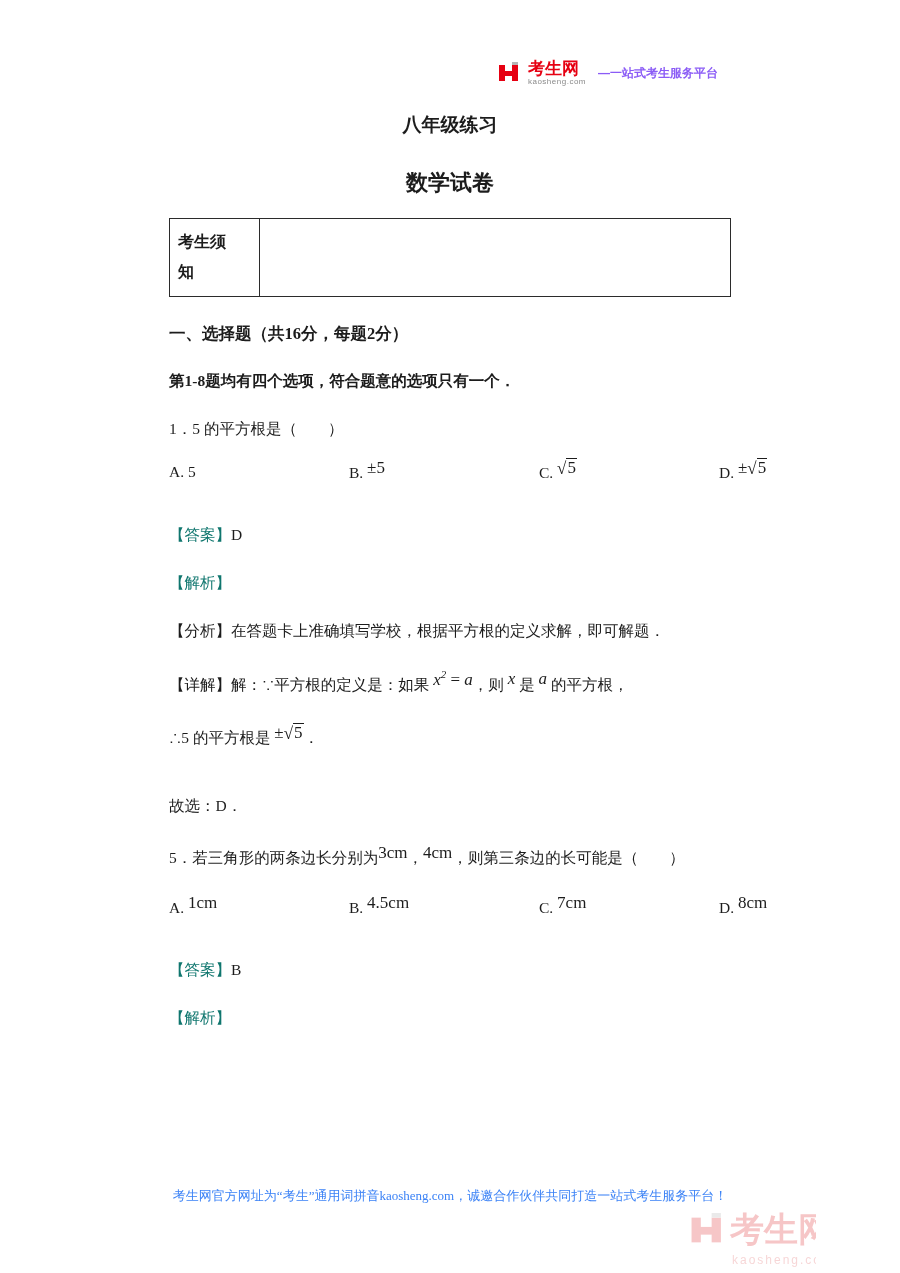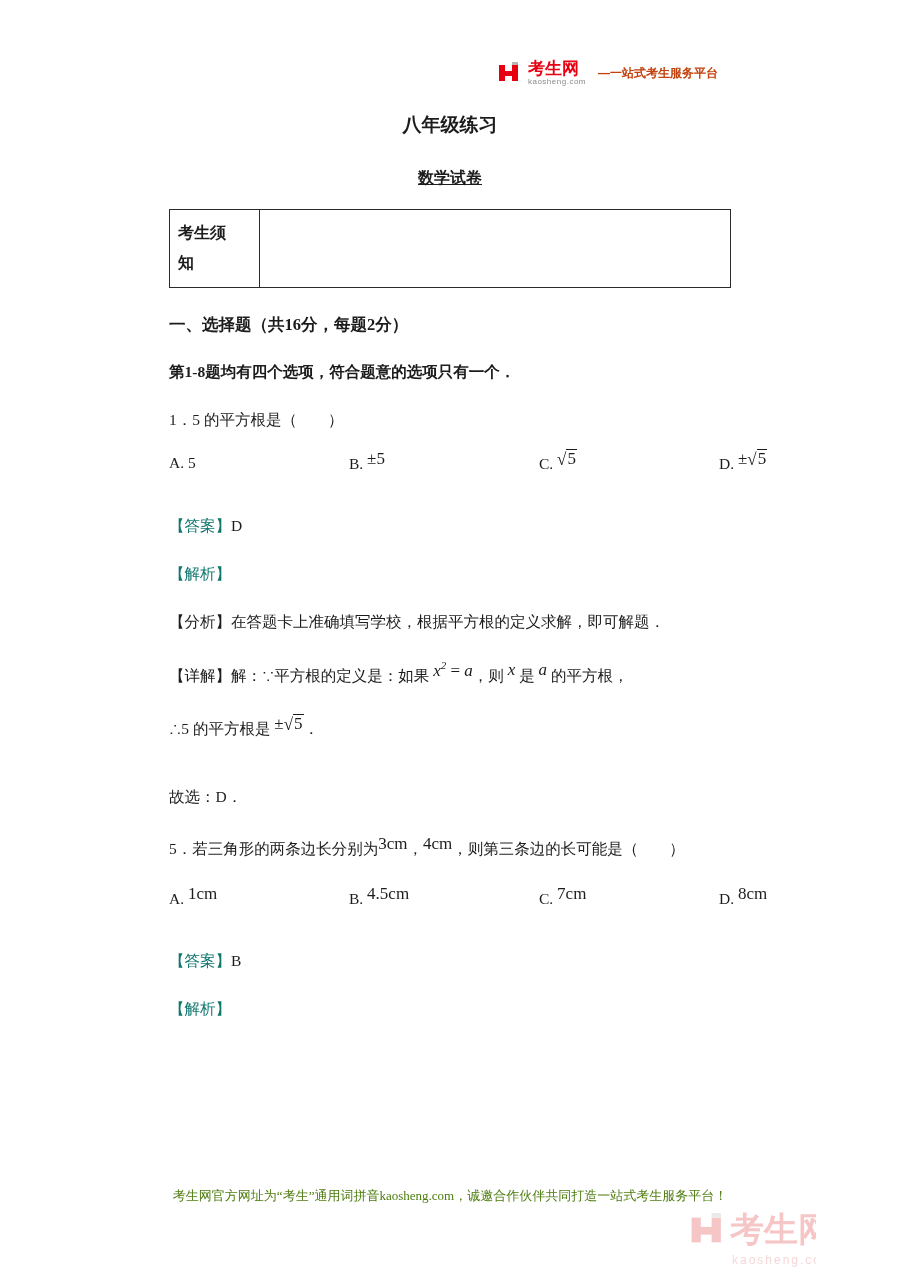--- a/index.html
+++ b/index.html
@@ -11,25 +11,25 @@
     color:#1c1c1c;
   }
   .content { padding:0 85px; }
 
   
   .brand { position:absolute; top:60px; right:98px; display:flex; align-items:center; gap:8px; }
   .brand-icon { width:22px; height:22px; display:inline-block; }
   .brand-col { display:flex; flex-direction:column; line-height:1.05; }
   .brand-name { color:#e60012; font-weight:bold; font-size:17px; font-family:"Liberation Sans",sans-serif; }
   .brand-domain { color:#8a8a8a; font-size:8px; letter-spacing:.5px; font-family:"Liberation Sans",sans-serif; }
-  .brand-tagline { color:#c2410c; font-weight:bold; font-size:12px; font-family:"Liberation Sans",sans-serif; margin-left:4px; }
+  .brand-tagline { color:#8b5cf6; font-weight:bold; font-size:12px; font-family:"Liberation Sans",sans-serif; margin-left:4px; }
 
   
   .title   { margin-top:112px; text-align:center; font-size:19px; font-weight:bold; }
-  .subtitle{ margin-top:30px;  text-align:center; font-size:16px; font-weight:bold;text-decoration:underline; }
+  .subtitle{ margin-top:30px;  text-align:center; font-size:22px; font-weight:bold; }
 
   
   .notice { display:flex; margin-top:20px; border:1.6px solid #2b2b2b; }
   .notice-left {
     width:90px; border-right:1.6px solid #2b2b2b; display:flex; align-items:center;
     padding:8px; font-weight:bold; font-size:16px; line-height:1.9;
   }
   .notice-left span { display:block; width:58px; }
   .notice-right { flex:1; padding:8px 18px 8px 18px; font-size:15.5px; }
   .notice-right .n-item { line-height:53px; font-weight:bold; }
@@ -49,21 +49,21 @@
   .math   { font-family:"Liberation Serif",serif; font-size:17px; }
   .raised { position:relative; top:-5px; display:inline-block; }
   .it     { font-style:italic; }
   sup.m   { font-size:11px; font-style:italic; }
   .rad    { display:inline-block; border-top:1.2px solid currentColor; line-height:1.1; padding:0 1px; }
   .sqrtsign { display:inline-block; transform:translateY(1px); }
 
   
   .footer {
     position:absolute; left:0; right:0; bottom:68px; text-align:center;
-    font-size:13px; color:#4d7c0f;
+    font-size:13px; color:#3b82f6;
   }
 
   
   .watermark { position:absolute; right:-18px; bottom:6px; opacity:.55; text-align:left; }
   .wm-row { display:flex; align-items:center; gap:6px; }
   .wm-icon { width:34px; height:34px; }
   .wm-name { color:#f0989a; font-weight:bold; font-size:34px; font-family:"Liberation Sans",sans-serif; }
   .wm-domain { color:#f0b5b6; font-size:12px; letter-spacing:2px; font-family:"Liberation Sans",sans-serif; margin-left:42px; }
 </style>
 </head>

